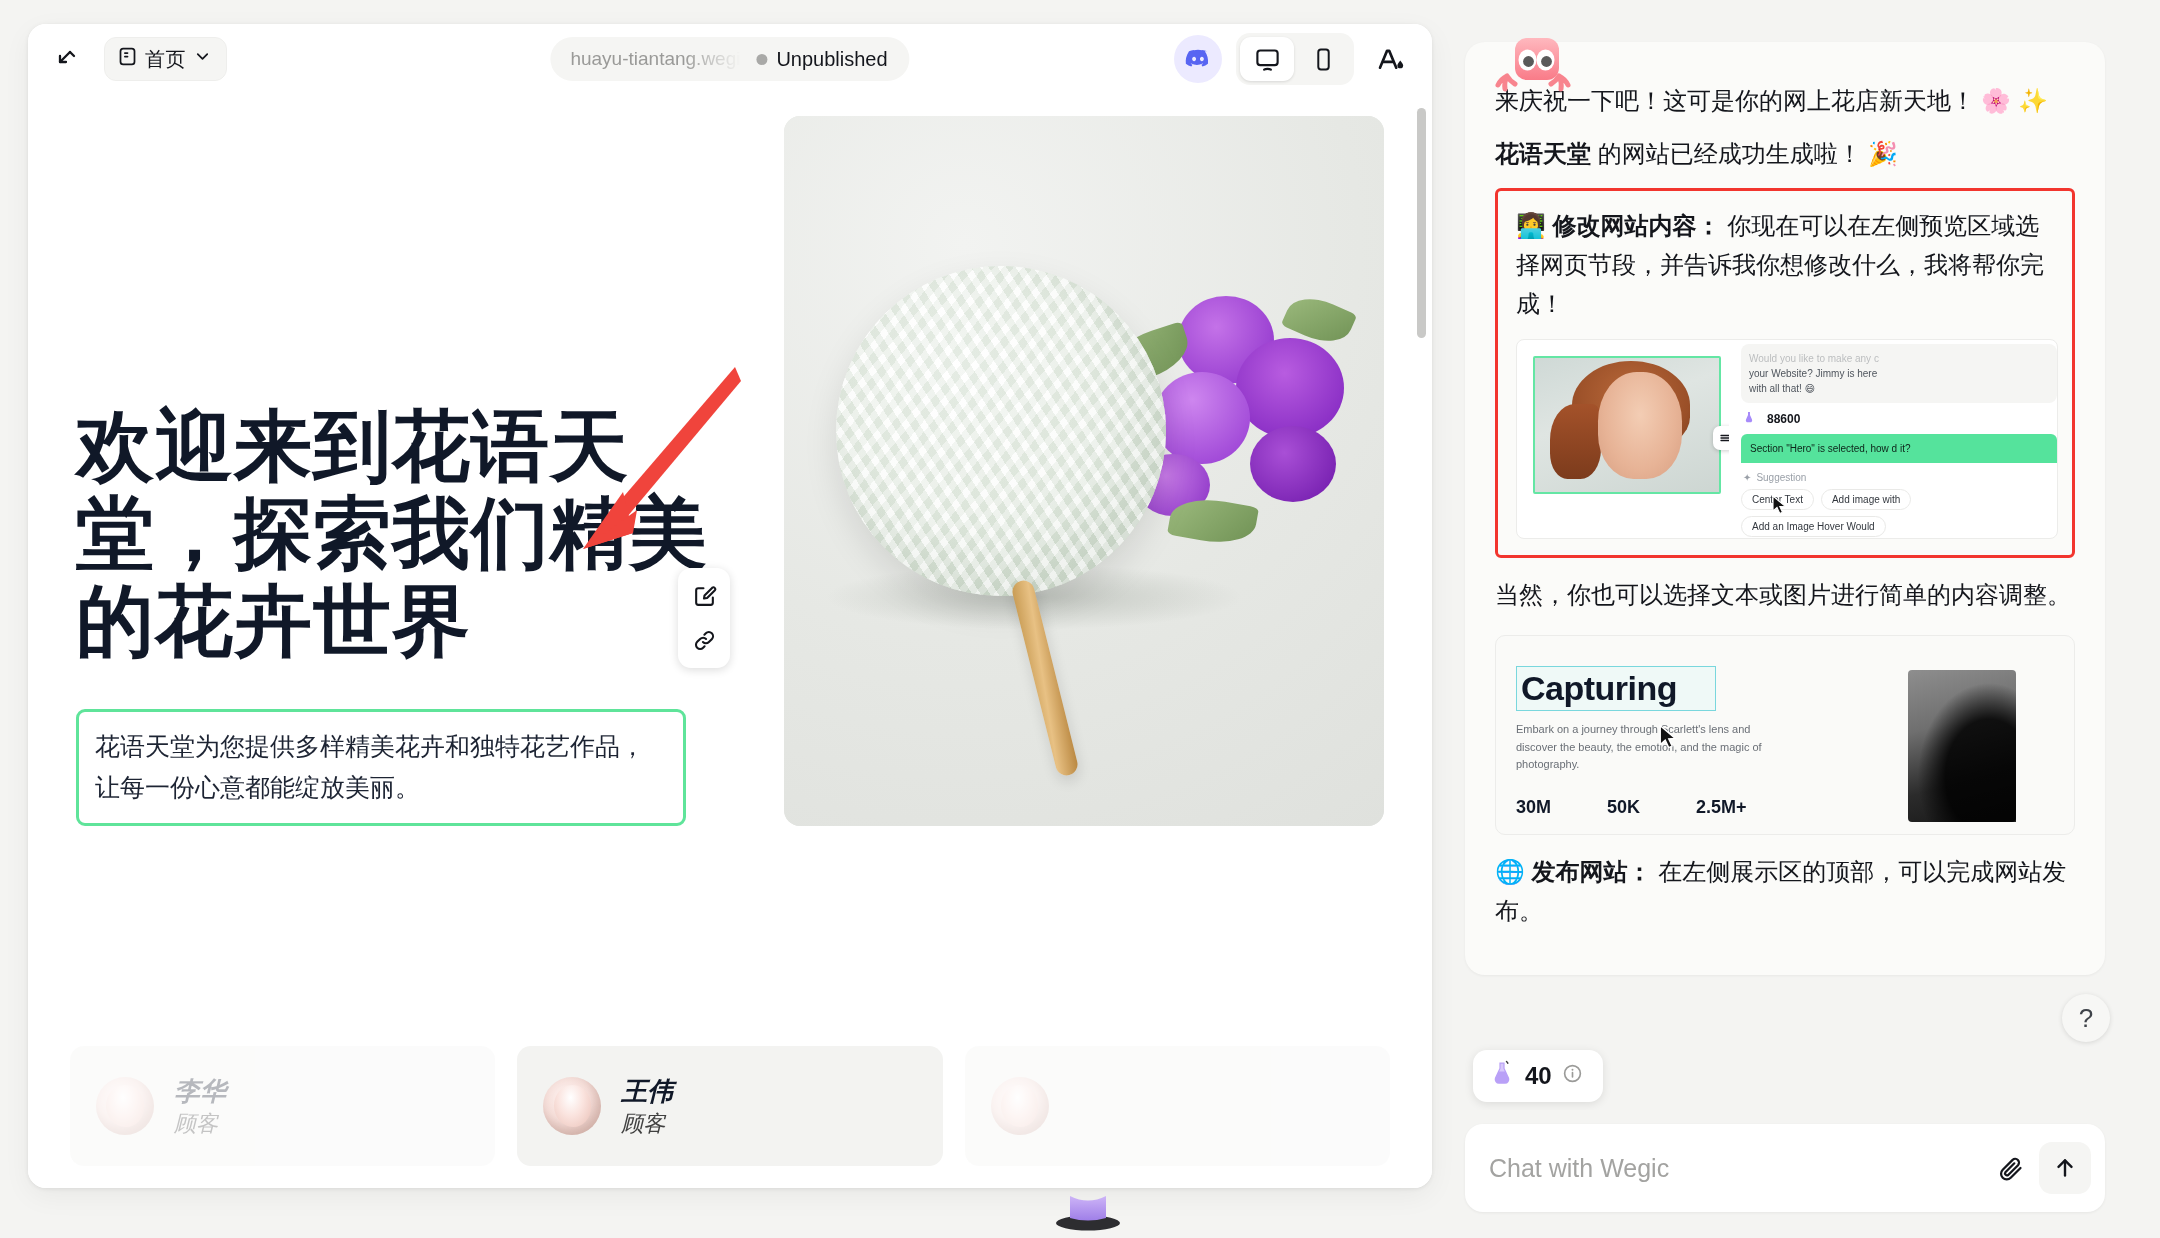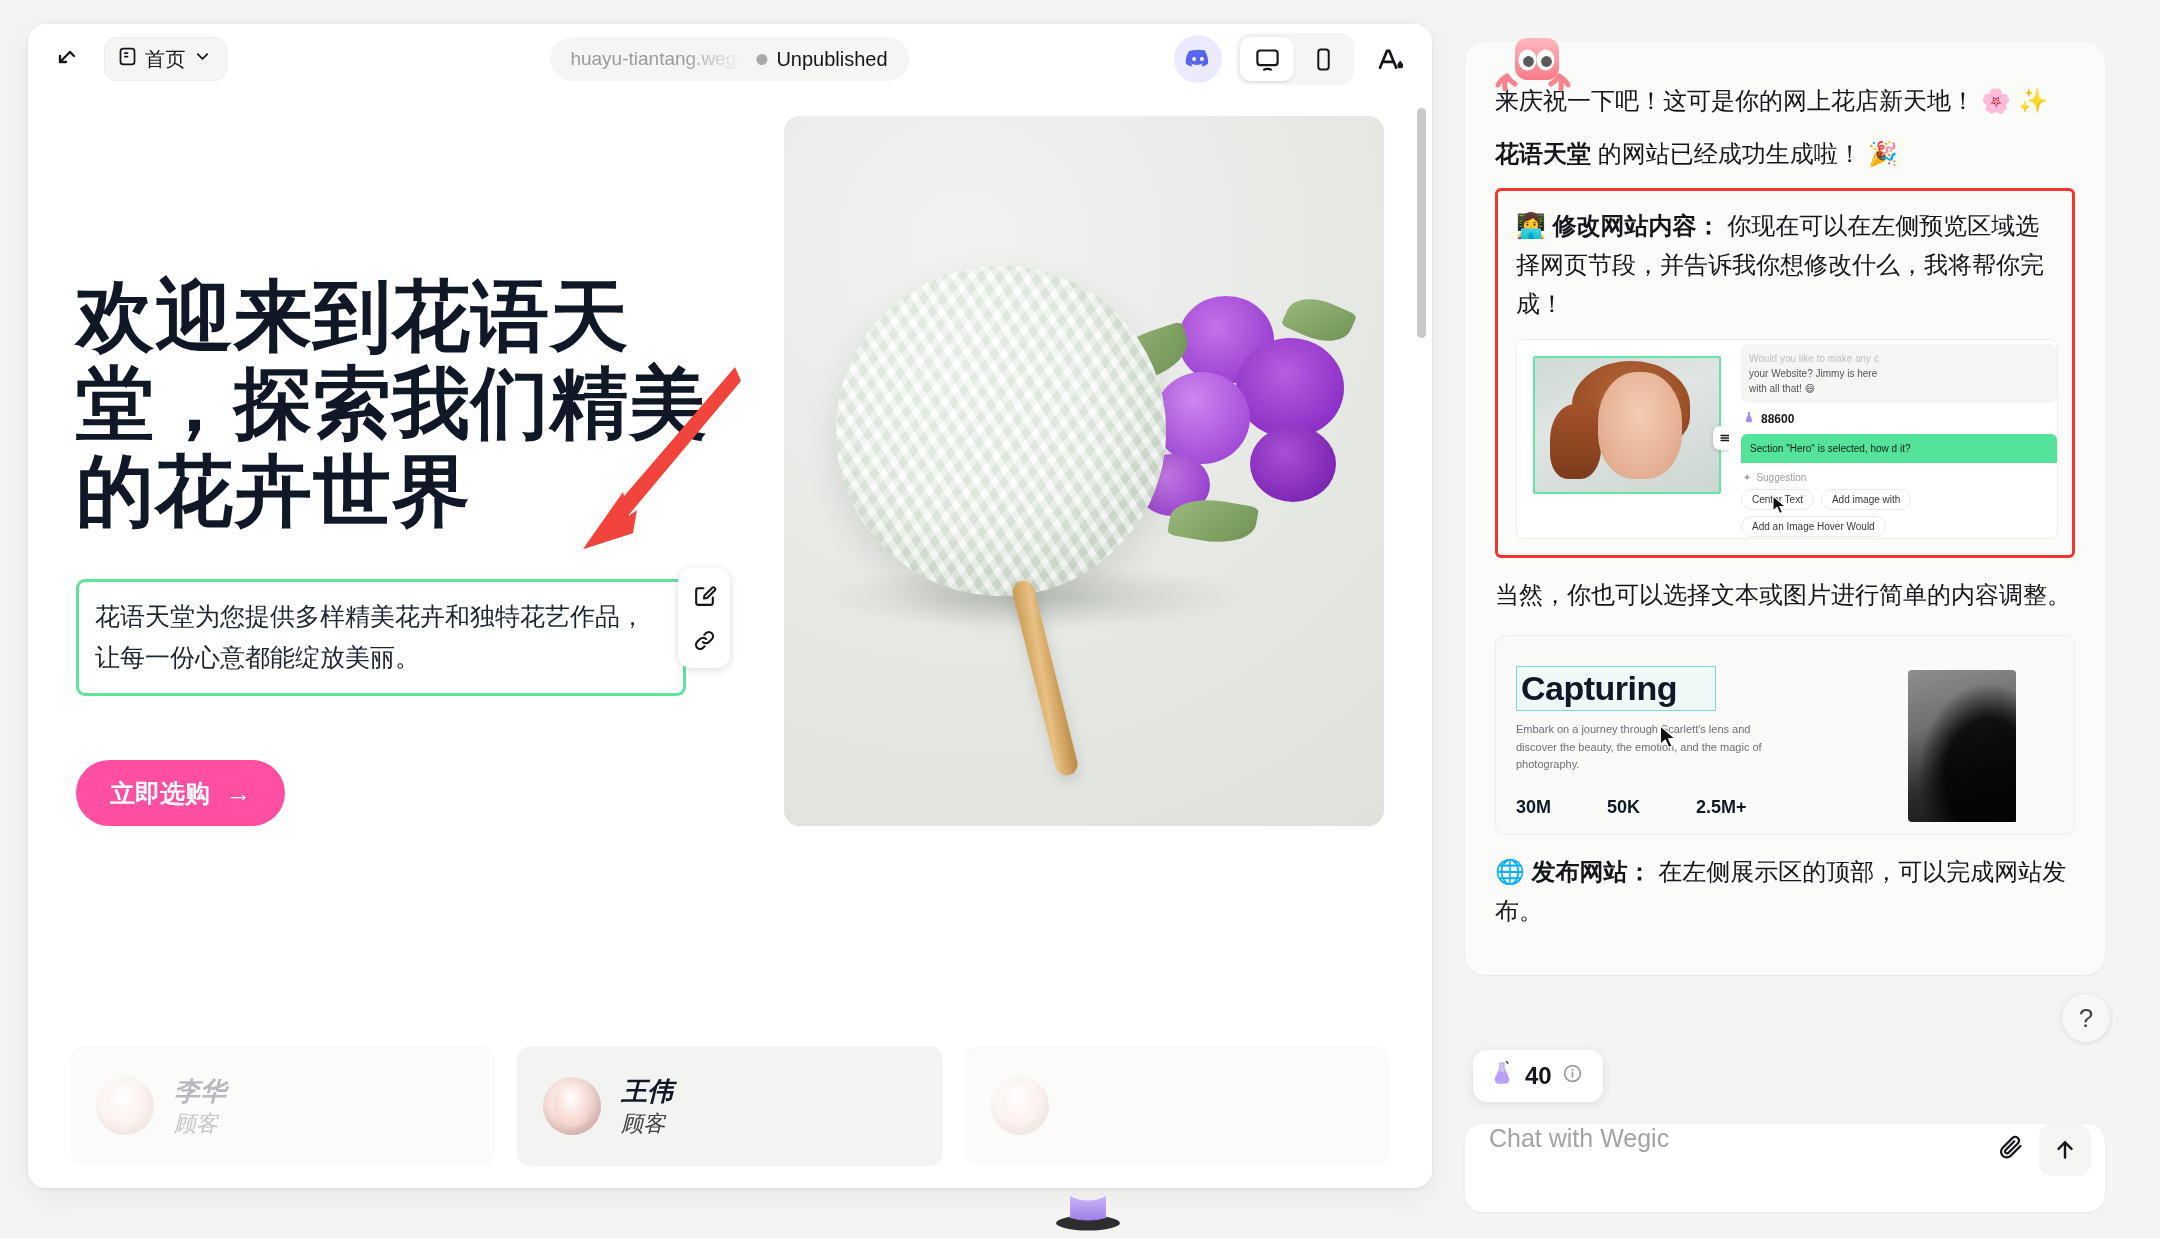--- a/index.html
+++ b/index.html
@@ -275,21 +275,21 @@
   .hair2 { position:absolute; left:8%; top:34%; width:28%; height:56%;
     background: linear-gradient(180deg,#a4522a,#7c3b1c); border-radius: 48% 18% 40% 34%; }
   .menu-pill {
     position:absolute; right:-8px; top:74px; width:24px; height:24px; border-radius:7px;
     background:#fff; box-shadow:0 1px 4px rgba(0,0,0,.2);
     display:flex; align-items:center; justify-content:center;
   }
   .ds1-right { position: absolute; left: 224px; top: 4px; right: 0; bottom: 0; font-size: 10px; color:#5b6068; }
   .ds1-bub { background:#f5f5f3; border-radius:8px; padding:7px 8px; line-height:1.5; margin-bottom:8px; color:#4f555d;}
   .ds1-bub .dim { opacity:.35; }
-  .ds1-credit { display:flex; align-items:center; gap:6px; font-weight:700; color:#14161c; font-size:12px; margin:2px 0 8px 2px;}
+  .ds1-credit { display:flex; align-items:center; gap:12px; font-weight:700; color:#14161c; font-size:12px; margin:2px 0 8px 2px;}
   .ds1-green { background:#55e39c; border-radius:6px 6px 0 0; padding:7px 9px; color:#0d2419; line-height:1.5; }
   .ds1-sug-h { display:flex; align-items:center; gap:5px; color:#9aa0a8; font-size:10px; margin:9px 0 6px 2px;}
   .sug-row { display:flex; gap:7px; margin-bottom:6px; }
   .sug { background:#fff; border:1px solid #e9e9e7; border-radius:13px; padding:4px 10px; font-size:10px; color:#32373e; white-space:nowrap;}
   .ds-cursor { position:absolute; pointer-events:none; }
 
   
   .demo-shot2 {
     margin-top: 20px; width: 100%; height: 200px;
     border-radius: 10px; background: #fafaf8; overflow: hidden;
@@ -325,21 +325,21 @@
     width: 48px; height: 48px; border-radius: 50%;
     background: #f7f7f5; box-shadow: 0 1px 5px rgba(0,0,0,.12);
     display: flex; align-items: center; justify-content: center;
     font-size: 26px; color: #3f4349; cursor: pointer;
   }
 
   .composer-wrap { flex: 0 0 auto; padding: 14px 0 26px 10px; position: relative; }
   .composer {
     width: 640px; height: 88px;
     background: #ffffff; border-radius: 18px;
-    display: flex; align-items: flex-start; padding: 0 14px 0 24px;
+    display: flex; align-items: center; padding: 0 14px 0 24px;
     box-shadow: 0 1px 3px rgba(0,0,0,.06);
   }
   .composer input {
     flex: 1 1 auto; border: none; outline: none;
     font-size: 25px; color: #14161c;
     font-family: "Liberation Sans", "DejaVu Sans", sans-serif;
     background: transparent;
   }
   .composer input::placeholder { color: #a3a3a1; }
   .clip-btn { width: 44px; height: 44px; display:flex; align-items:center; justify-content:center; cursor:pointer; color:#14161c;}
@@ -424,24 +424,20 @@
 
       <div class="canvas">
 
         <div class="hero">
 
           <div class="hero-left">
             <h1 class="hero-title">欢迎来到花语天堂，探索我们精美的花卉世界</h1>
 
             <div class="sel-para">花语天堂为您提供多样精美花卉和独特花艺作品，让每一份心意都能绽放美丽。</div>
 
-            <button class="cta">
-              <span>立即选购</span>
-              <span>→</span>
-            </button>
           </div>
 
           <div class="hero-right">
             <div class="hero-img">
               <div class="yarn-bg"></div>
               <div class="shadow-blob"></div>
               <div class="flowers">
                 <div class="pet" style="left:60px;top:10px;width:96px;height:88px;background:radial-gradient(circle at 40% 35%,#c472e8,#8b2fc9);"></div>
                 <div class="pet" style="left:118px;top:52px;width:108px;height:100px;background:radial-gradient(circle at 45% 35%,#b85ce0,#7c21bd);"></div>
                 <div class="pet" style="left:36px;top:86px;width:96px;height:92px;background:radial-gradient(circle at 40% 30%,#ce86ef,#9438d1);"></div>

